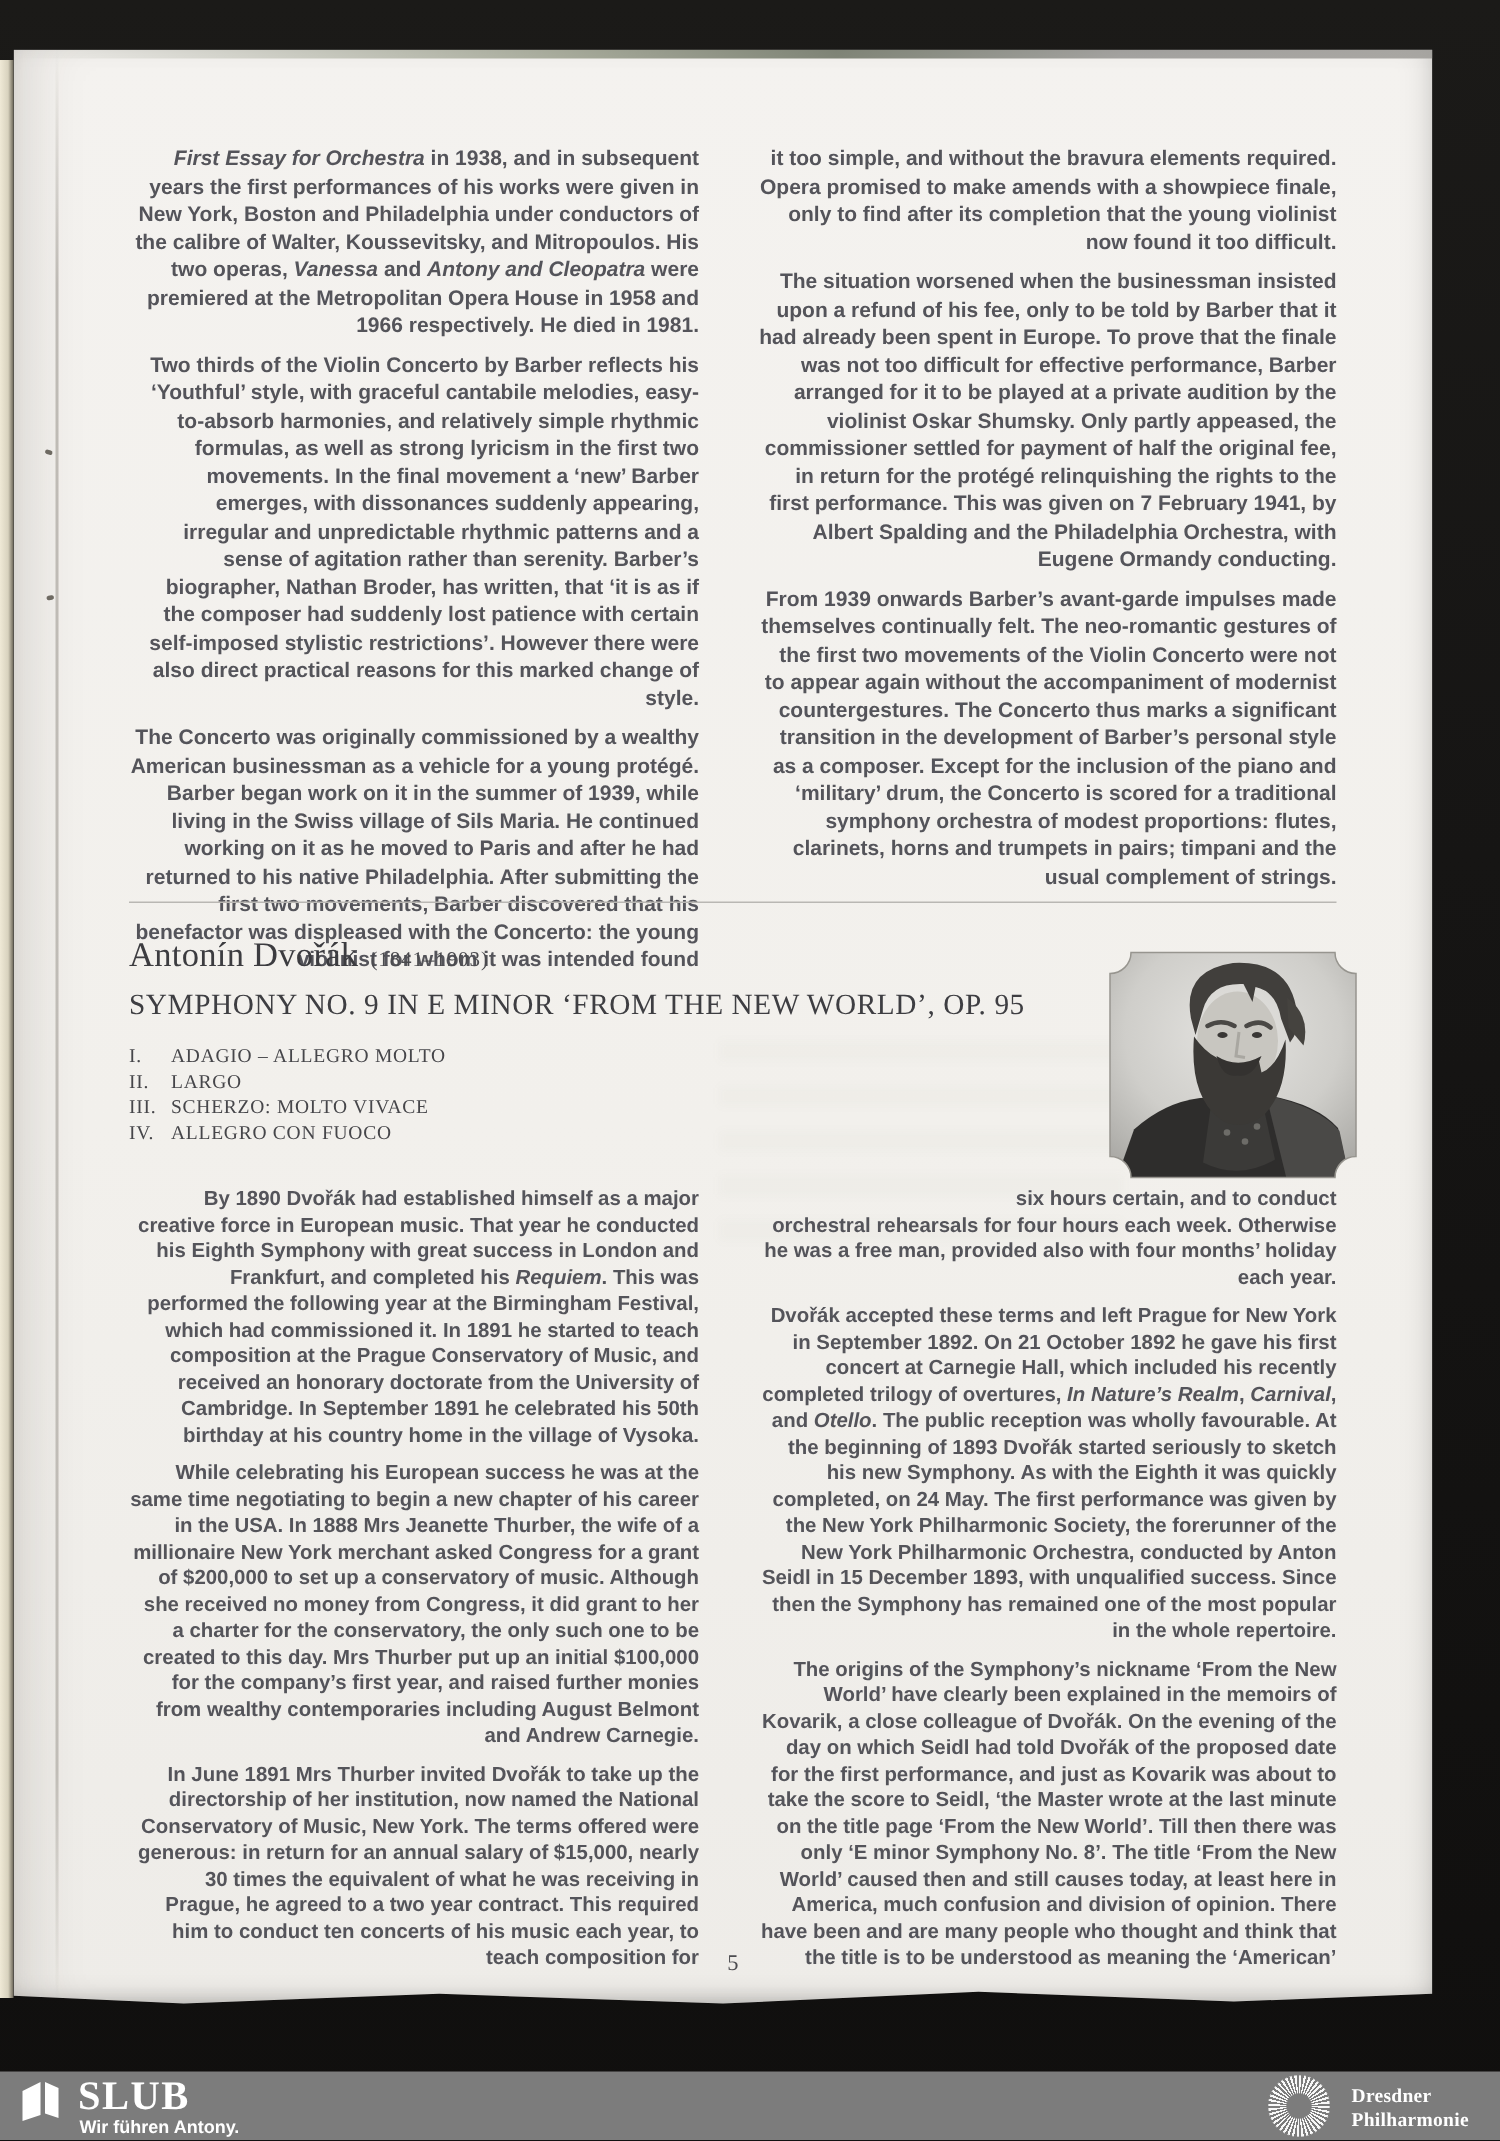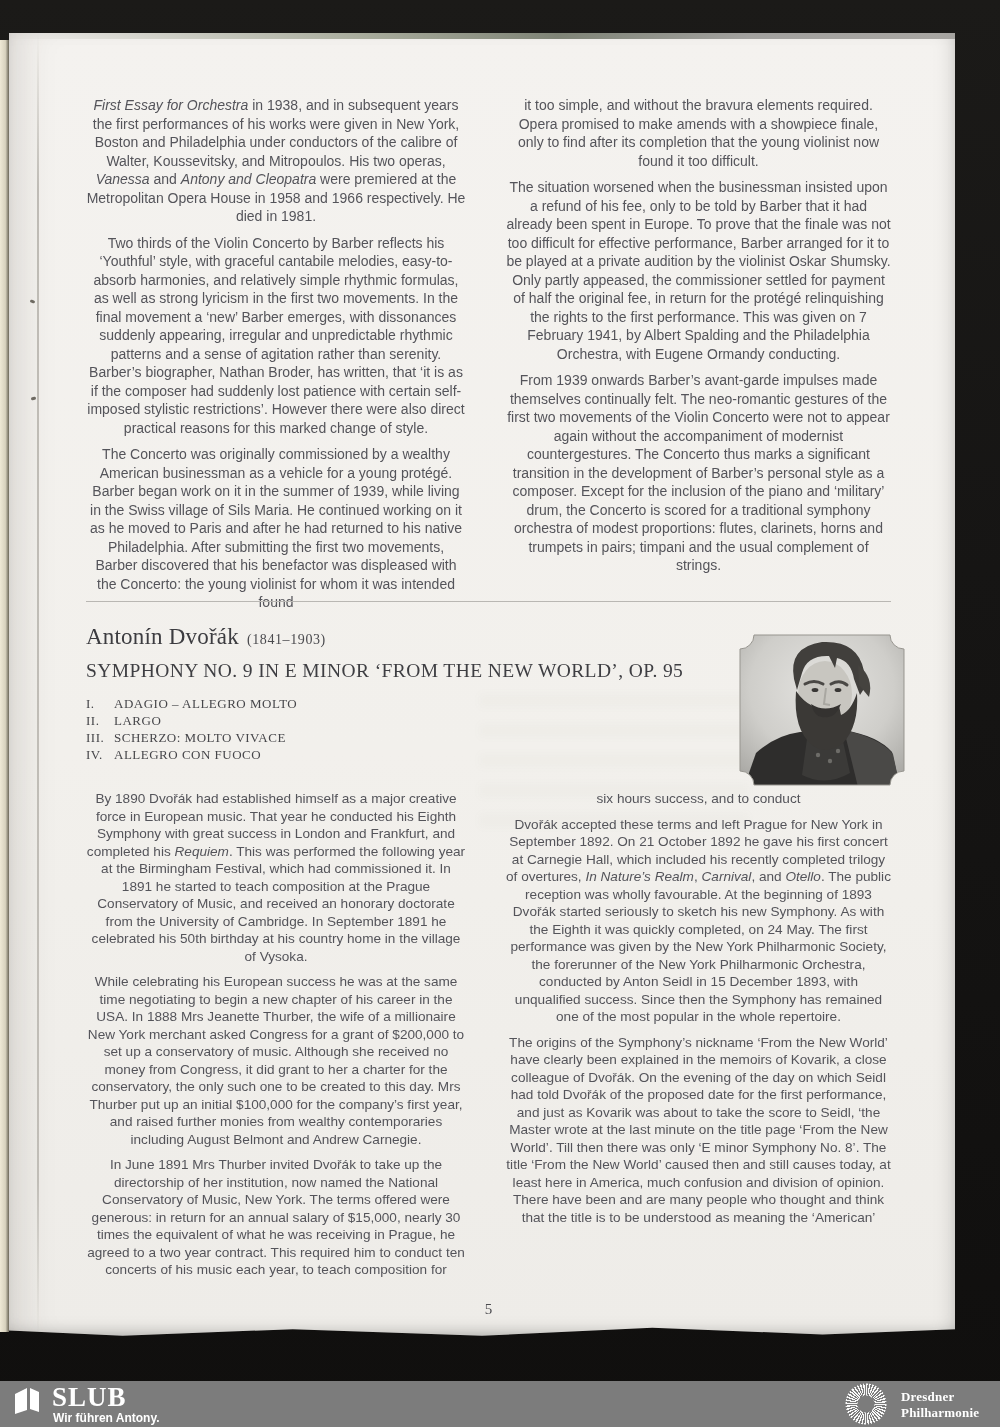--- a/index.html
+++ b/index.html
@@ -22,21 +22,21 @@
   .s1{left:21px;top:267px;transform:rotate(18deg);}
   .s2{left:22px;top:364px;transform:rotate(-12deg);}
   .ghost{position:absolute;left:470px;top:645px;width:270px;height:150px;opacity:.5;
     background:repeating-linear-gradient(0deg,rgba(125,135,110,.05) 0 15px,rgba(0,0,0,0) 15px 30px);
     filter:blur(3px);}
   .content{position:absolute;left:77px;top:0;width:805px;height:100%;}
   
   .cols{position:absolute;display:flex;gap:40px;width:805px;}
   .col-l{width:380px;}
   .col-r{width:385px;}
-  .para{margin:0 0 9px 0;color:#54545a;text-align:center;}
+  .para{margin:0 0 9px 0;color:#54545a;text-align:right;font-weight:bold;}
   .barber-cols{top:63px;}
   .barber-cols .para{font-size:14px;line-height:18.5px;margin-bottom:8px;}
   .dv-cols{top:757px;}
   .dv-cols .para{font-size:13.6px;line-height:17.5px;margin-bottom:8px;}
   .it{font-style:italic;}
   .divider{position:absolute;left:0;top:568px;width:805px;height:1px;background:#b9b7b3;}
   
   .dv-composer{position:absolute;left:0;top:591px;font-family:"Liberation Serif",serif;color:#3c3c40;}
   .dv-composer .cname{font-size:23px;letter-spacing:.2px;}
   .dv-composer .cdates{font-size:14px;letter-spacing:.6px;color:#4a4a4e;margin-left:4px;}
@@ -160,21 +160,21 @@
         </svg>
       </div>
 
       <div class="cols dv-cols">
         <div class="col-l">
             <p class="para"><span>By 1890 Dvořák had established himself as a major creative force in European music. That year he conducted his Eighth Symphony with great success in London and Frankfurt, and completed his </span><span class="it">Requiem</span><span>.  This was performed the following year at the Birmingham Festival, which had commissioned it. In 1891 he started to teach composition at the Prague Conservatory of Music, and received an honorary doctorate from the University of Cambridge. In September 1891 he celebrated his 50th birthday at his country home in the village of Vysoka.</span></p>
             <p class="para"><span>While celebrating his European success he was at the same time negotiating to begin a new chapter of his career in the USA. In 1888 Mrs Jeanette Thurber, the wife of a millionaire New York merchant asked Congress for a grant of $200,000 to set up a conservatory of music. Although she received no money from Congress, it did grant to her a charter for the conservatory, the only such one to be created to this day. Mrs Thurber put up an initial $100,000 for the company’s first year, and raised further monies from wealthy contemporaries including August Belmont and Andrew Carnegie.</span></p>
             <p class="para"><span>In June 1891 Mrs Thurber invited Dvořák to take up the directorship of her institution, now named the National Conservatory of Music, New York. The terms offered were generous: in return for an annual salary of $15,000, nearly 30 times the equivalent of what he was receiving in Prague, he agreed to a two year contract. This required him to conduct ten concerts of his music each year, to teach composition for</span></p>
           </div>
         <div class="col-r">
-            <p class="para"><span>six hours success, and to conduct</span><br></p>
+            <p class="para"><span>six hours certain, and to conduct</span><br><span>orchestral rehearsals for four hours each week. Otherwise he was a free man, provided also with four months’ holiday each year.</span></p>
             <p class="para"><span>Dvořák accepted these terms and left Prague for New York in September 1892. On 21 October 1892 he gave his first concert at Carnegie Hall, which included his recently completed trilogy of overtures, </span><span class="it">In Nature’s Realm</span><span>, </span><span class="it">Carnival</span><span>, and </span><span class="it">Otello</span><span>. The public reception was wholly favourable. At the beginning of 1893 Dvořák started seriously to sketch his new Symphony. As with the Eighth it was quickly completed, on 24 May. The first performance was given by the New York Philharmonic Society, the forerunner of the New York Philharmonic Orchestra, conducted by Anton Seidl in 15 December 1893, with unqualified success. Since then the Symphony has remained one of the most popular in the whole repertoire.</span></p>
             <p class="para"><span>The origins of the Symphony’s nickname ‘From the New World’ have clearly been explained in the memoirs of Kovarik, a close colleague of Dvořák. On the evening of the day on which Seidl had told Dvořák of the proposed date for the first performance, and just as Kovarik was about to take the score to Seidl, ‘the Master wrote at the last minute on the title page ‘From the New World’. Till then there was only ‘E minor Symphony No. 8’. The title ‘From the New World’ caused then and still causes today, at least here in America, much confusion and division of opinion. There have been and are many people who thought and think that the title is to be understood as meaning the ‘American’</span></p>
           </div>
       </div>
 
       <div class="pagenum">5</div>
 
     </div>
   </div>
 

